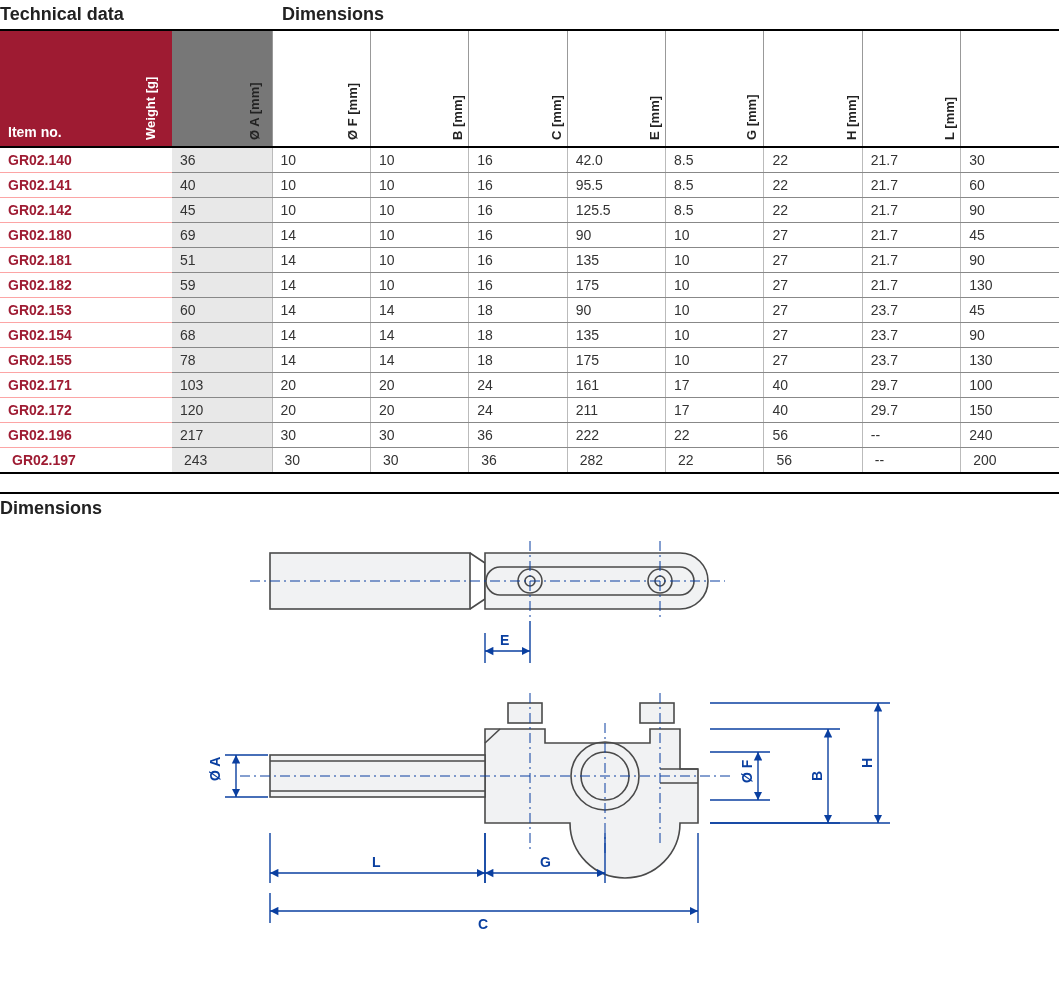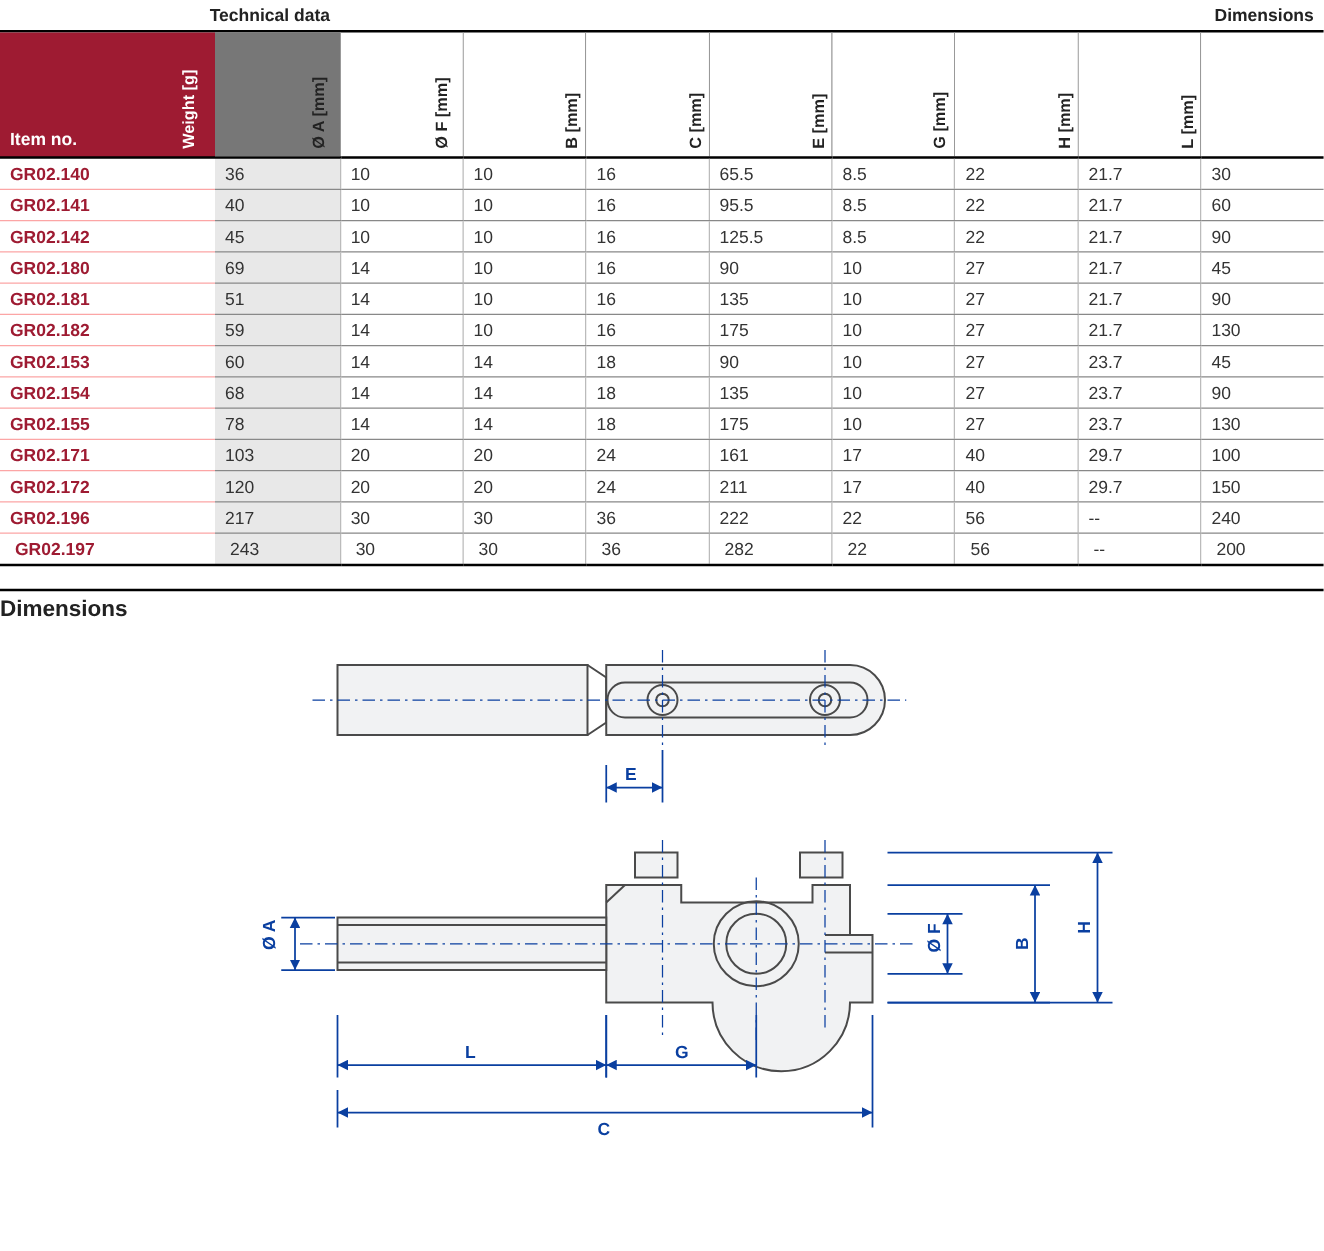--- a/index.html
+++ b/index.html
@@ -12,38 +12,37 @@
     background: #fff;
     width: 1059px;
   }
   .section-heads {
     display: flex;
     border-bottom: 2px solid #000;
   }
   .section-heads h2 {
     margin: 0;
     padding: 4px 8px 4px 0;
-    font-size: 14px;
+    font-size: 18px;
     font-weight: 700;
-    text-align: right;
   }
   .th-left { width: 272px; }
   .th-right { flex: 1; padding-left: 10px !important; }
 
   table {
     border-collapse: collapse;
     width: 100%;
     table-layout: fixed;
   }
   thead th {
     padding: 0;
     vertical-align: bottom;
     text-align: left;
     border-bottom: 2px solid #000;
-    height: 100px;
+    height: 116px;
     font-weight: 700;
   }
   .hdr-itemno {
     width: 172px;
     background: #9e1b32;
     color: #fff;
     padding: 0 0 6px 8px;
   }
   .hdr-weight {
     width: 100px;
@@ -165,21 +164,21 @@
         </th>
     </tr>
   </thead>
   <tbody id="tbody">
       <tr>
         <td class="itemno">GR02.140</td>
         <td class="weight">36</td>
         <td class="dim">10</td>
         <td class="dim">10</td>
         <td class="dim">16</td>
-        <td class="dim">65.5</td>
+        <td class="dim">42.0</td>
         <td class="dim">8.5</td>
         <td class="dim">22</td>
         <td class="dim">21.7</td>
         <td class="dim">30</td>
       </tr>
       <tr>
         <td class="itemno">GR02.141</td>
         <td class="weight">40</td>
         <td class="dim">10</td>
         <td class="dim">10</td>

